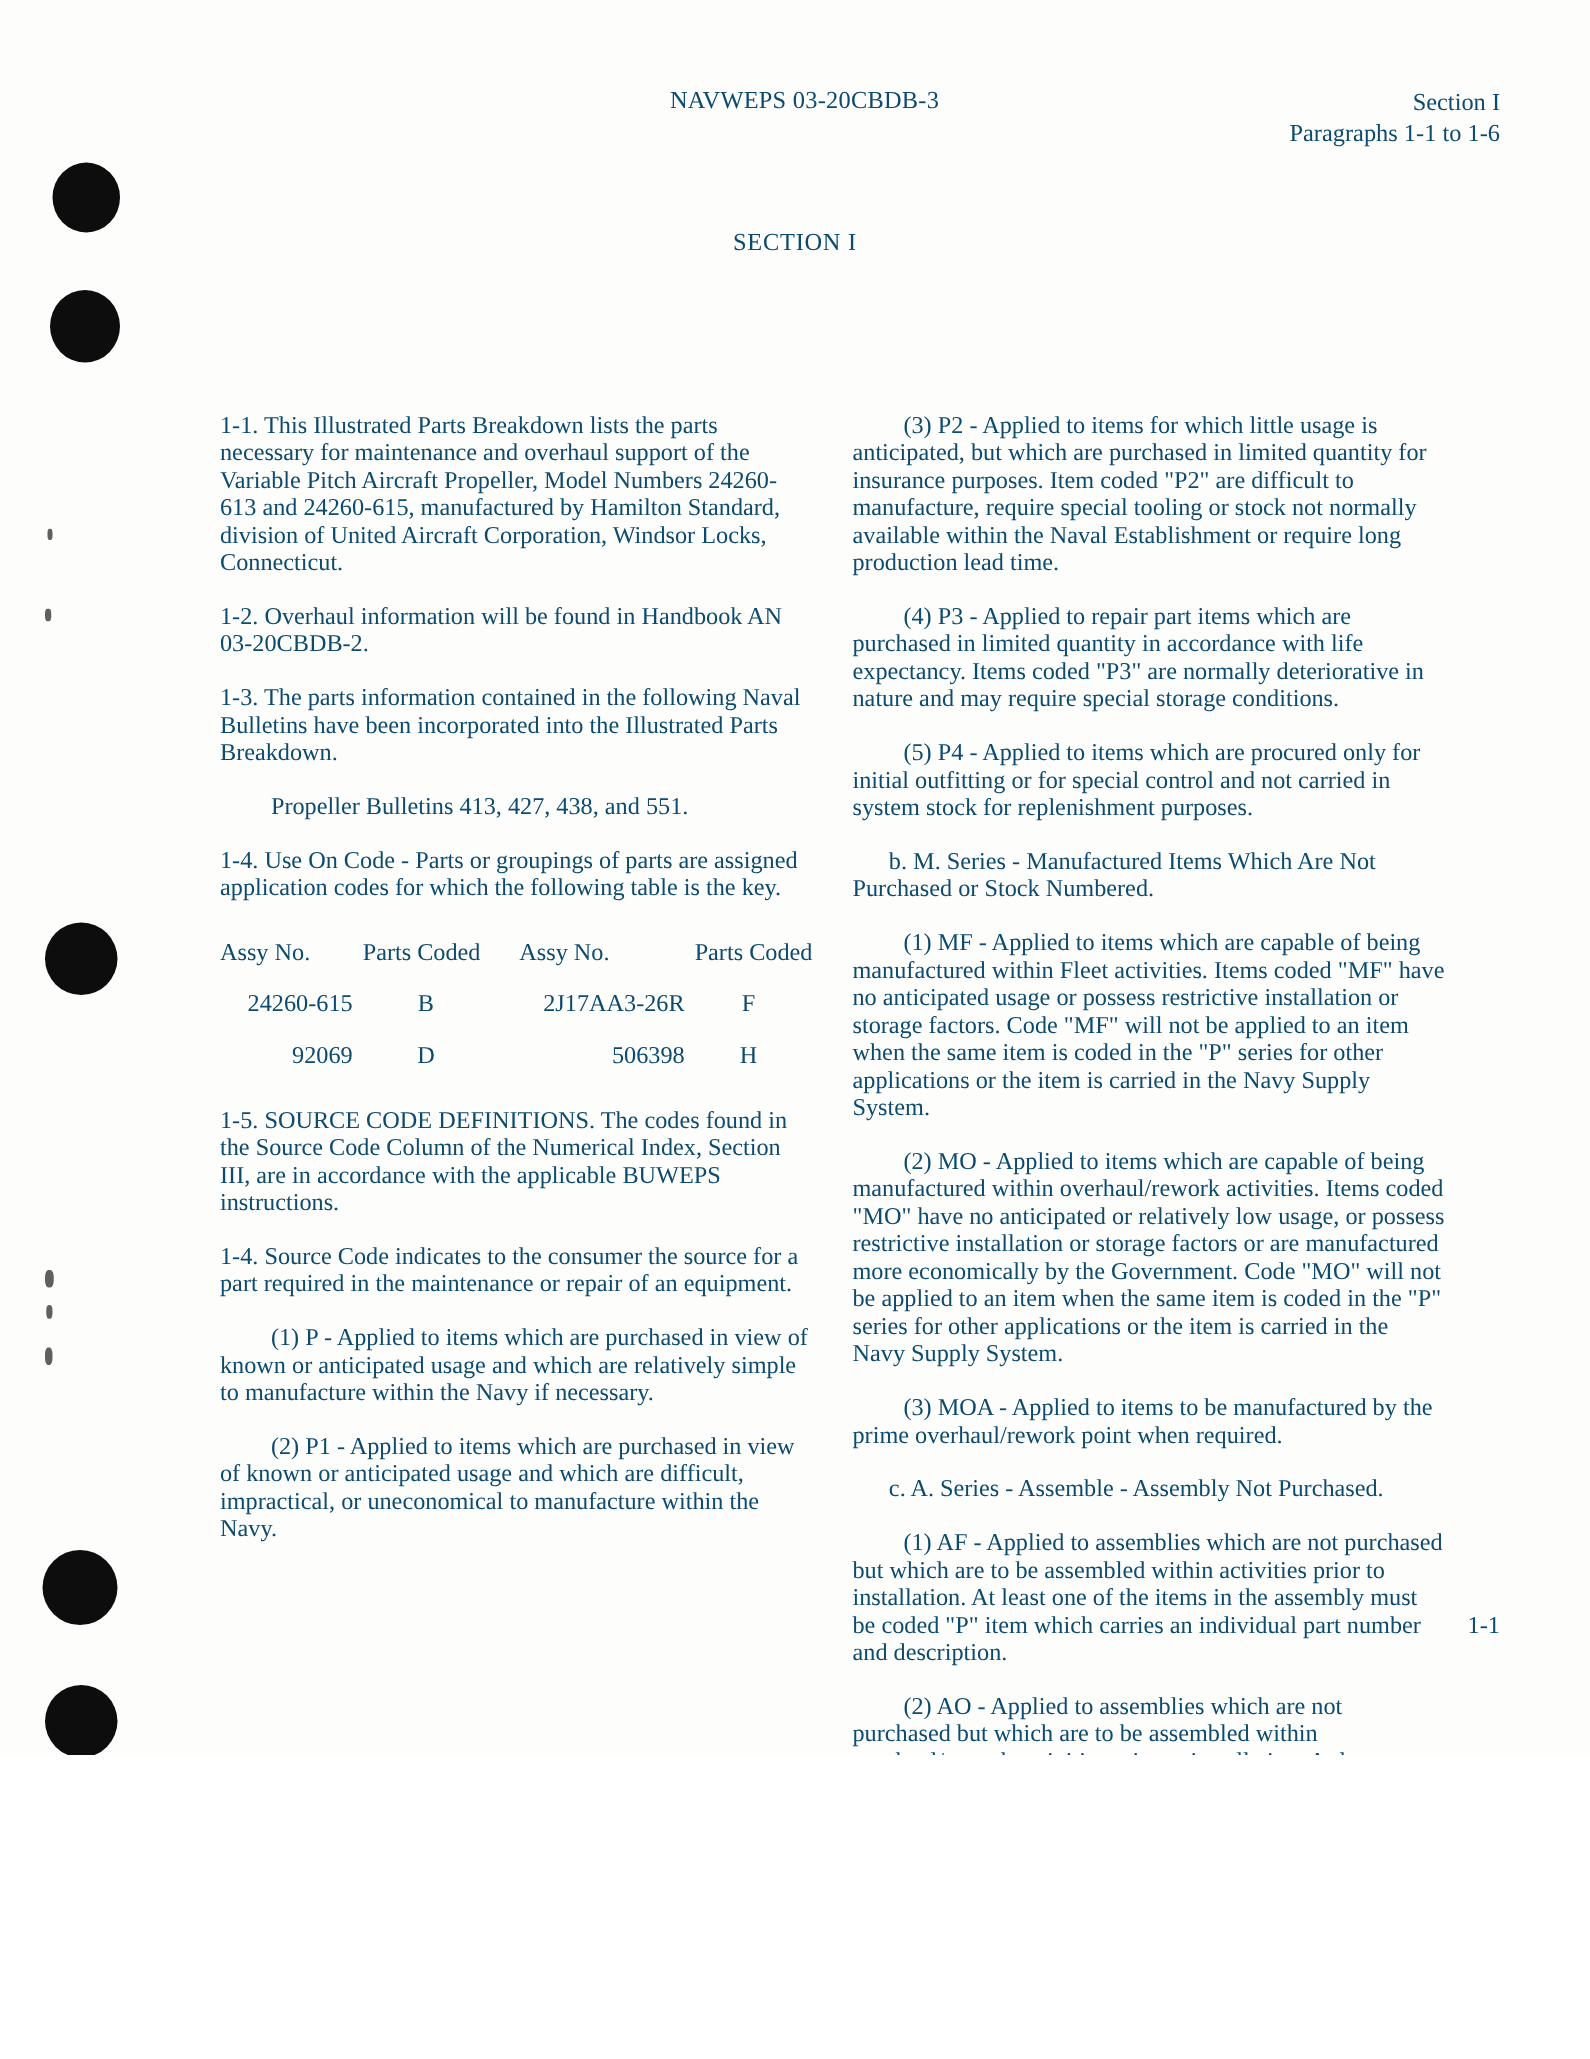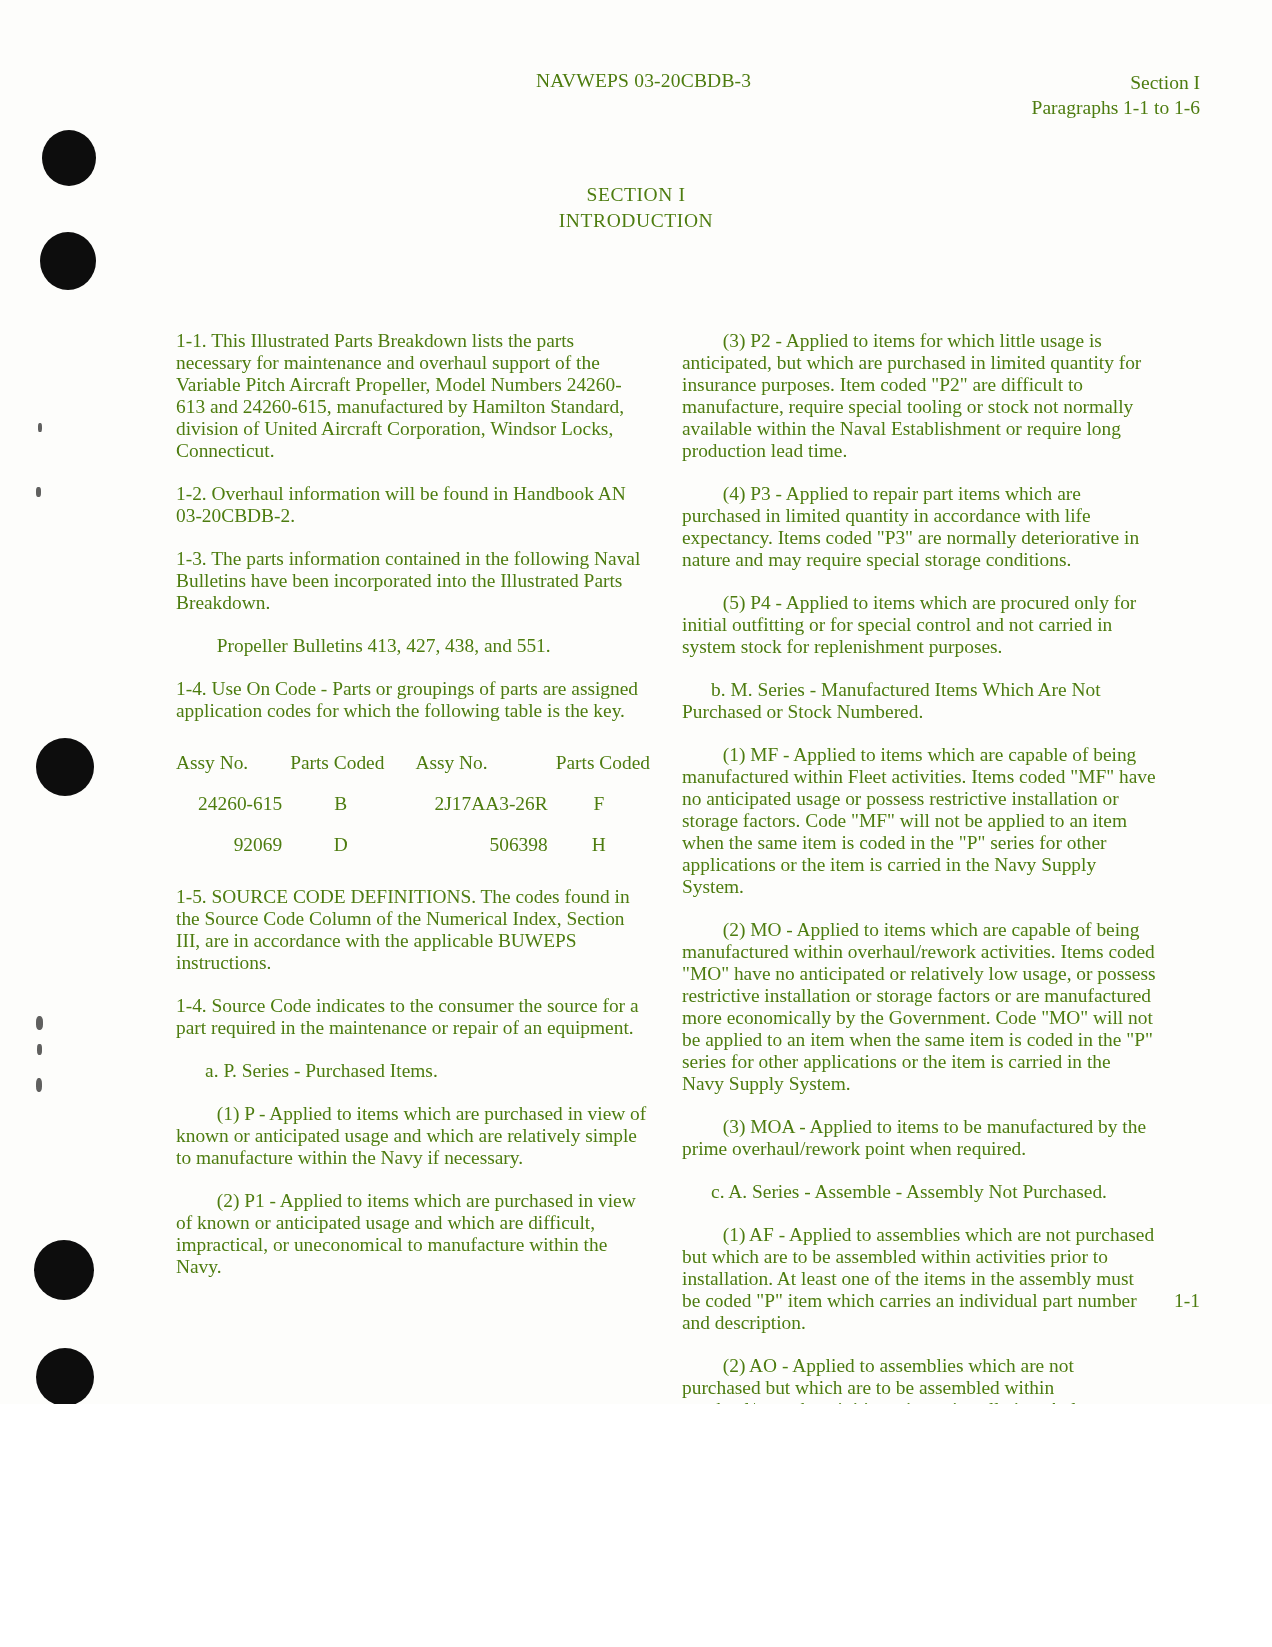--- a/index.html
+++ b/index.html
@@ -6,21 +6,21 @@
     margin: 0;
     padding: 0;
     background: #ffffff;
   }
   .page {
     position: relative;
     width: 1272px;
     height: 1404px;
     background: #fdfdfb;
     font-family: "Liberation Serif", "DejaVu Serif", serif;
-    color: #4d7c0f;
+    color: #0c4a6e;
     overflow: hidden;
   }
 
   
   .punch {
     position: absolute;
     background: #0d0d0d;
     border-radius: 50%;
   }
   .speck {
@@ -143,21 +143,20 @@
   <div class="speck" style="left:36px; top:1078px; width:6px; height:14px;"></div>
 
   <div class="hdr-left">NAVWEPS 03-20CBDB-3</div>
   <div class="hdr-right">
     <div>Section I</div>
     <div>Paragraphs 1-1 to 1-6</div>
   </div>
 
   <div class="sec-title">
     <div>SECTION I</div>
-    <div>INTRODUCTION</div>
   </div>
 
   <div class="col col-left">
     <p>1-1.  This Illustrated Parts Breakdown lists the parts necessary for maintenance and overhaul support of the Variable Pitch Aircraft Propeller, Model Numbers 24260-613 and 24260-615, manufactured by Hamilton Standard, division of United Aircraft Corporation, Windsor Locks, Connecticut.</p>
     <p>1-2.  Overhaul information will be found in Handbook AN 03-20CBDB-2.</p>
     <p>1-3.  The parts information contained in the following Naval Bulletins have been incorporated into the Illustrated Parts Breakdown.</p>
     <p class="ind">Propeller Bulletins 413, 427, 438, and 551.</p>
     <p>1-4.  Use On Code - Parts or groupings of parts are assigned application codes for which the following table is the key.</p>
 
     <table class="codes">
@@ -180,21 +179,20 @@
           <td class="c1">92069</td>
           <td class="c2">D</td>
           <td class="c3">506398</td>
           <td class="c4">H</td>
         </tr>
       </tbody>
     </table>
 
     <p>1-5.  SOURCE CODE DEFINITIONS.  The codes found in the Source Code Column of the Numerical Index, Section III, are in accordance with the applicable BUWEPS instructions.</p>
     <p>1-4.  Source Code indicates to the consumer the source for a part required in the maintenance or repair of an equipment.</p>
-    <p class="ind-sm">a.  P. Series - Purchased Items.</p>
     <p class="ind">(1) P - Applied to items which are purchased in view of known or anticipated usage and which are relatively simple to manufacture within the Navy if necessary.</p>
     <p class="ind">(2)  P1 - Applied to items which are purchased in view of known or anticipated usage and which are difficult, impractical, or uneconomical to manufacture within the Navy.</p>
   </div>
 
   <div class="col col-right">
     <p class="ind">(3)  P2 - Applied to items for which little usage is anticipated, but which are purchased in limited quantity for insurance purposes.  Item coded "P2" are difficult to manufacture, require special tooling or stock not normally available within the Naval Establishment or require long production lead time.</p>
     <p class="ind">(4)  P3 - Applied to repair part items which are purchased in limited quantity in accordance with life expectancy.  Items coded "P3" are normally deteriorative in nature and may require special storage conditions.</p>
     <p class="ind">(5)  P4 - Applied to items which are procured only for initial outfitting or for special control and not carried in system stock for replenishment purposes.</p>
     <p class="ind-sm">b.  M. Series - Manufactured Items Which Are Not Purchased or Stock Numbered.</p>
     <p class="ind">(1)  MF - Applied to items which are capable of being manufactured within Fleet activities.  Items coded "MF" have no anticipated usage or possess restrictive installation or storage factors.  Code "MF" will not be applied to an item when the same item is coded in the "P" series for other applications or the item is carried in the Navy Supply System.</p>

